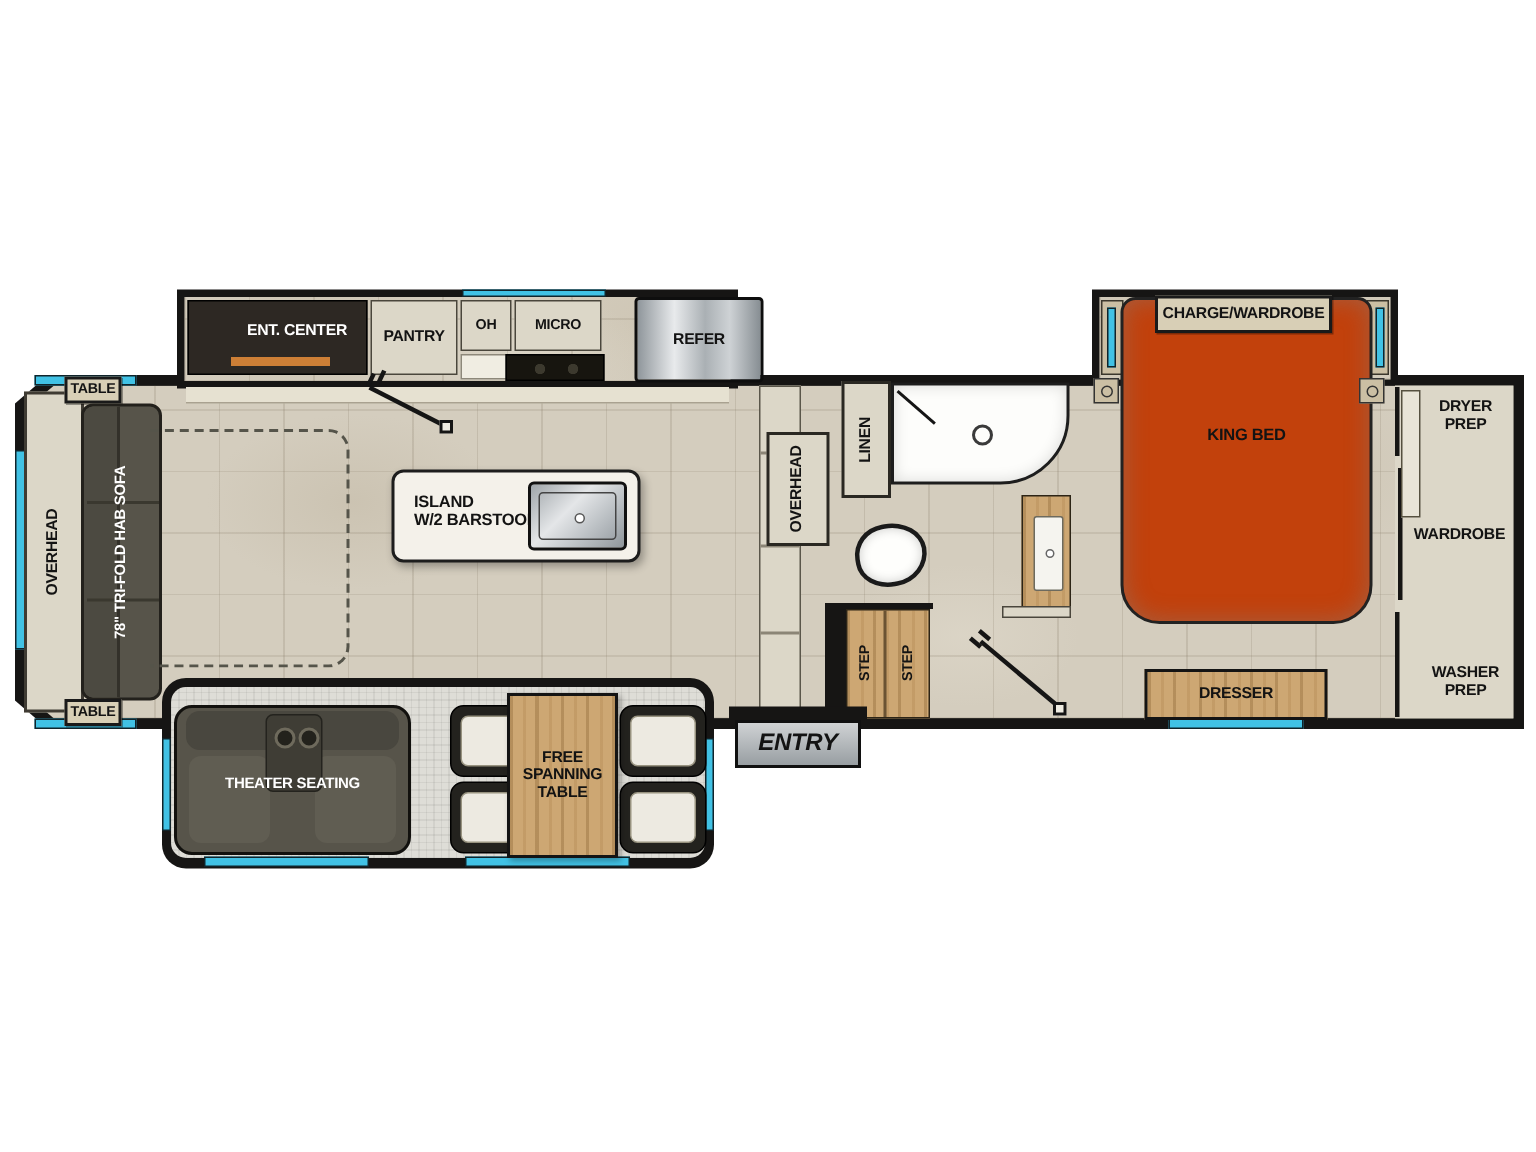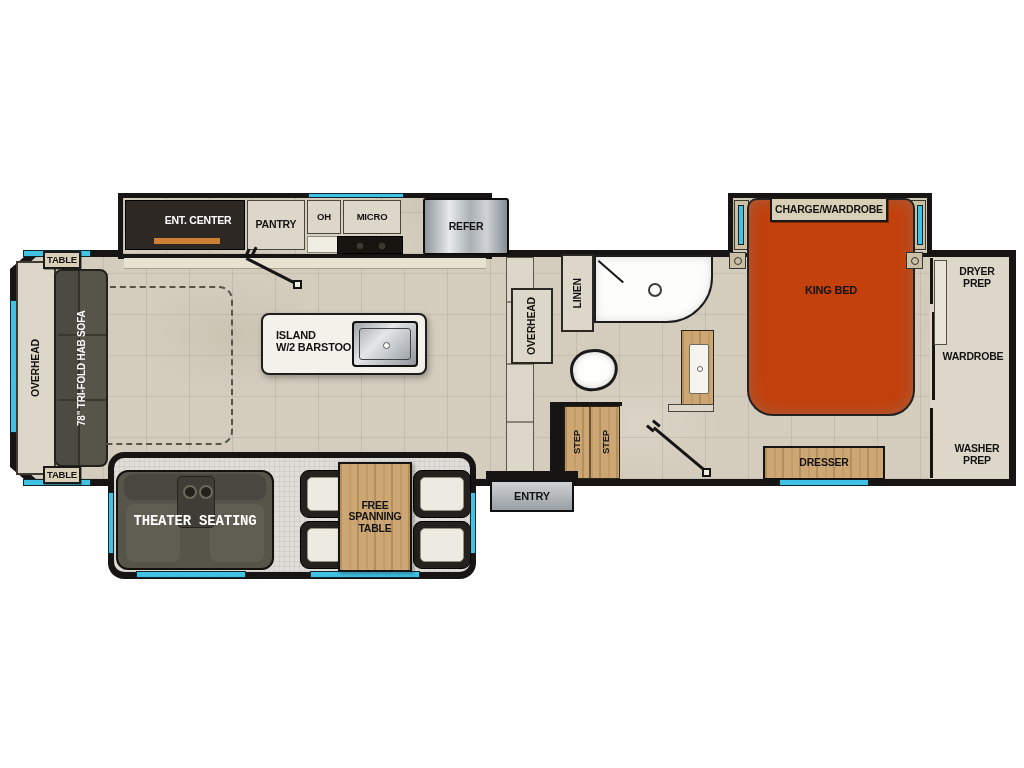--- a/index.html
+++ b/index.html
@@ -148,21 +148,21 @@
     <div class="abs center" style="left:0;top:0;width:26px;height:100%;border-right:2px solid #6b5333;box-sizing:border-box;">
       <span class="lbl vtext sm">STEP</span>
     </div>
     <div class="abs center" style="left:28px;top:0;width:26px;height:100%;">
       <span class="lbl vtext sm">STEP</span>
     </div>
   </div>
 
   <div class="abs wall" style="left:486px;top:471px;width:92px;height:15px;"></div>
   <div class="abs center" style="left:490px;top:480px;width:84px;height:32px;background:linear-gradient(180deg,#cfd2d4,#989ea2);border:2.5px solid #101010;box-sizing:border-box;">
-    <span class="lbl" style="font-size:11px;">ENTRY</span>
+    <span class="lbl" style="font-size:16px;font-style:italic;">ENTRY</span>
   </div>
 
   <div class="swing" style="left:708px;top:475px;width:72px;transform:rotate(-140deg);"></div>
   <div class="hinge" style="left:702px;top:468px;"></div>
   <div class="tick" style="left:646px;top:427px;transform:rotate(40deg);"></div>
   <div class="tick" style="left:652px;top:422px;transform:rotate(40deg);"></div>
 
   <div class="abs wall" style="left:728px;top:193px;width:204px;height:63px;"></div>
   <div class="abs floor" style="left:733px;top:198px;width:194px;height:55px;"></div>
   <div class="abs" style="left:734px;top:200px;width:15px;height:50px;background:#cbbfa4;border:1px solid #3a362c;box-sizing:border-box;">
@@ -209,21 +209,21 @@
   <div class="abs win" style="left:470px;top:492px;width:6px;height:62px;"></div>
 
   <div class="abs" style="left:116px;top:470px;width:158px;height:100px;background:var(--sofa);border:2px solid #12110e;border-radius:12px;box-sizing:border-box;">
     <div class="abs" style="left:6px;top:2px;right:6px;height:26px;background:#49473f;border-radius:9px;"></div>
     <div class="abs" style="left:8px;top:32px;width:54px;bottom:6px;background:#605d52;border-radius:8px;"></div>
     <div class="abs" style="right:8px;top:32px;width:54px;bottom:6px;background:#605d52;border-radius:8px;"></div>
     <div class="abs" style="left:59px;top:4px;width:38px;height:52px;background:#3f3d35;border:1px solid #24231e;border-radius:5px;box-sizing:border-box;">
       <div class="abs" style="left:5px;top:8px;width:10px;height:10px;background:#23221c;border:2px solid #6e6a5c;border-radius:50%;"></div>
       <div class="abs" style="left:21px;top:8px;width:10px;height:10px;background:#23221c;border:2px solid #6e6a5c;border-radius:50%;"></div>
     </div>
-    <div class="abs lbl white center" style="left:0;top:42px;width:100%;height:16px;font-size:14px;font-family:Liberation Mono, monospace;">THEATER SEATING</div>
+    <div class="abs lbl white center" style="left:0;top:42px;width:100%;height:16px;font-size:10px;">THEATER SEATING</div>
   </div>
 
   <div class="chair" style="left:300px;top:470px;width:58px;height:48px;">
       <div class="cushion"></div>
     </div>
   <div class="chair" style="left:300px;top:521px;width:58px;height:48px;">
       <div class="cushion"></div>
     </div>
   <div class="chair" style="left:413px;top:470px;width:58px;height:48px;">
       <div class="cushion"></div>

